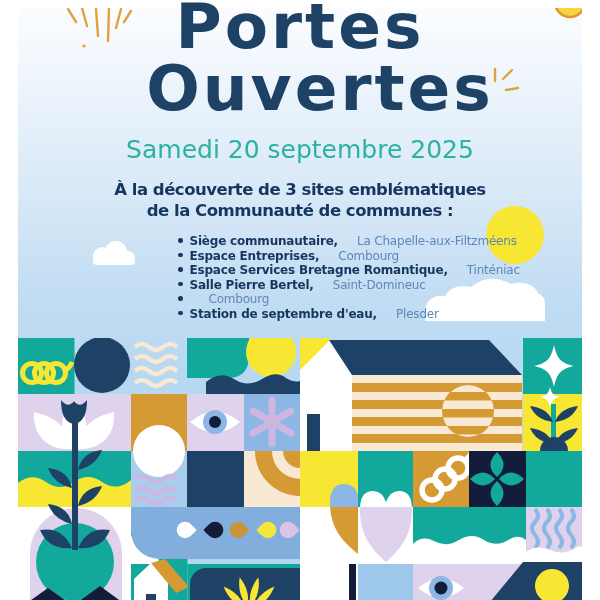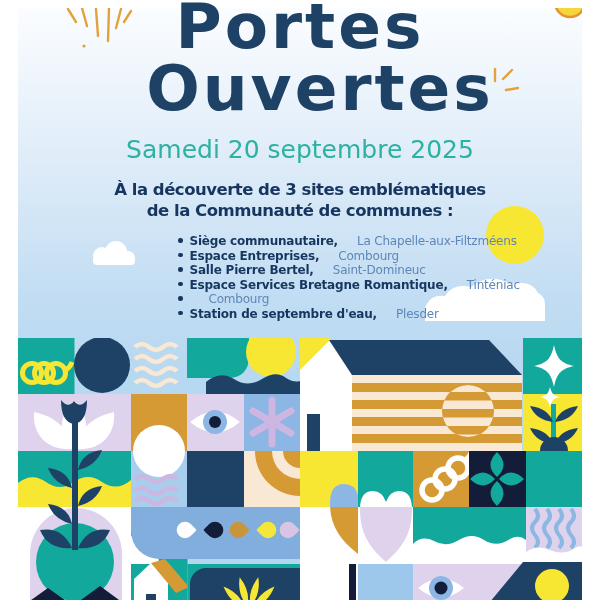--- a/index.html
+++ b/index.html
@@ -340,30 +340,30 @@
       <span class="site-name">Siège communautaire,</span>
       <span class="site-place">La Chapelle-aux-Filtzméens</span>
     </li>
     <li>
       <span class="bullet"></span>
       <span class="site-name">Espace Entreprises,</span>
       <span class="site-place">Combourg</span>
     </li>
     <li>
       <span class="bullet"></span>
+      <span class="site-name">Espace Services Bretagne Romantique,</span>
+      <span class="site-place">Tinténiac</span>
+    </li>
+    <li>
+      <span class="bullet"></span>
       <span class="site-name">Salle Pierre Bertel,</span>
       <span class="site-place">Saint-Domineuc</span>
     </li>
     <li>
       <span class="bullet"></span>
-      <span class="site-name">Espace Services Bretagne Romantique,</span>
-      <span class="site-place">Tinténiac</span>
-    </li>
-    <li>
-      <span class="bullet"></span>
       <span class="site-place">Combourg</span>
     </li>
     <li>
       <span class="bullet"></span>
       <span class="site-name">Station de septembre d'eau,</span>
       <span class="site-place">Plesder</span>
     </li>
   </ul>
 
 </div>

